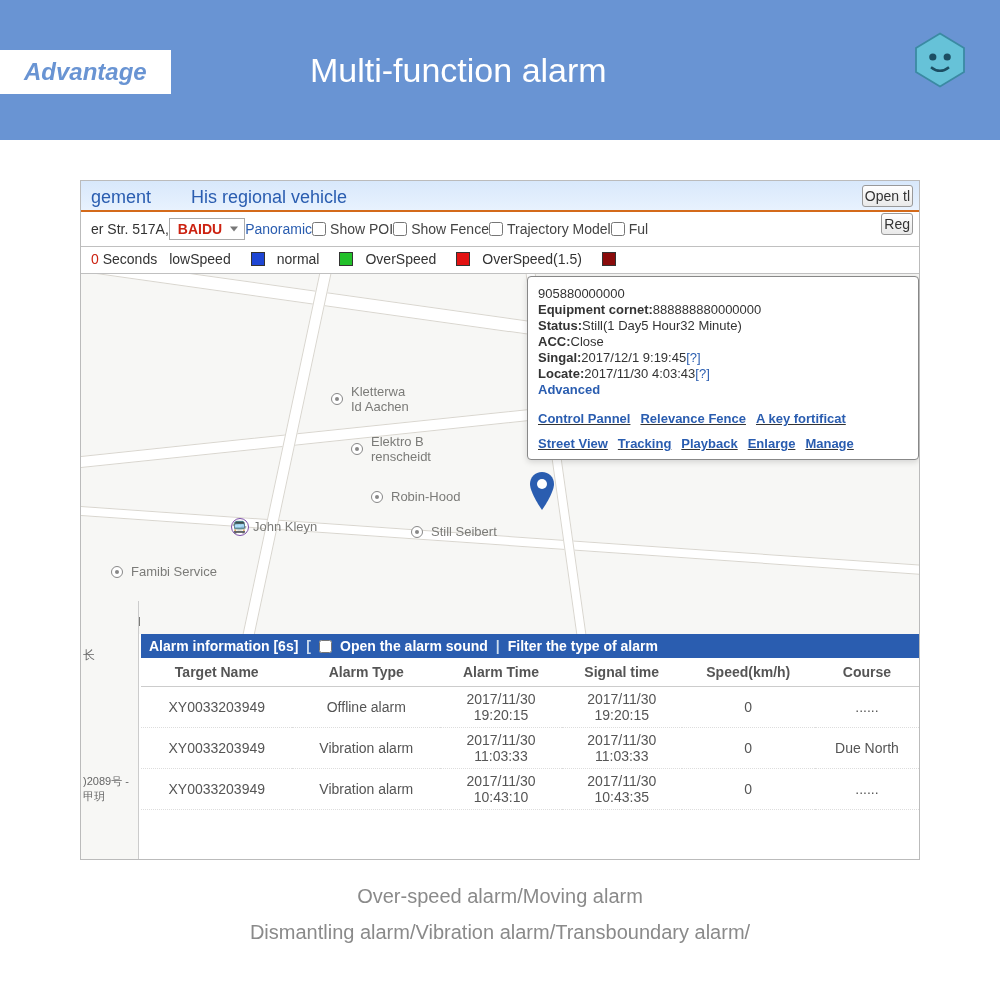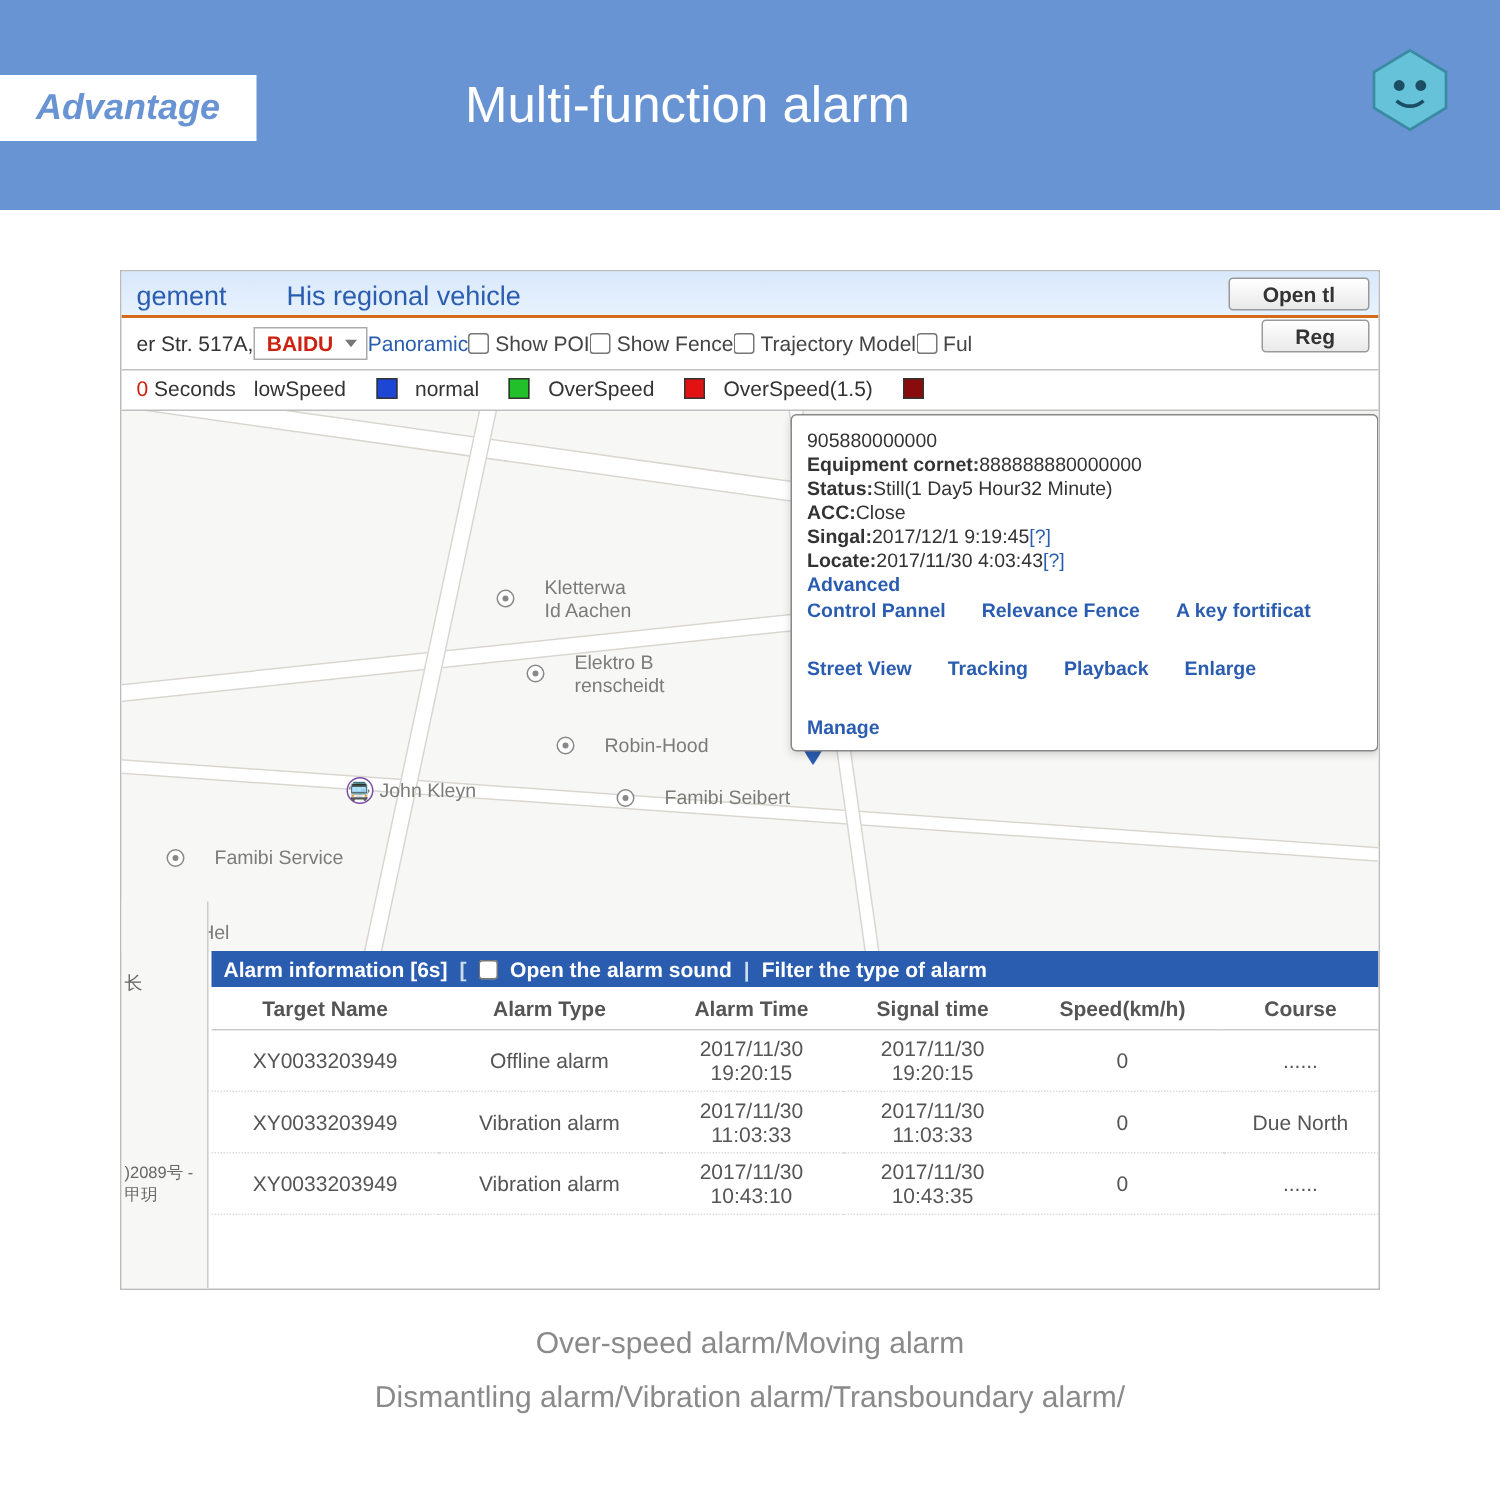--- a/index.html
+++ b/index.html
@@ -23,42 +23,42 @@
   .dd::after { content:''; position:absolute; right:6px; top:50%; transform:translateY(-50%); border-left:4px solid transparent; border-right:4px solid transparent; border-top:5px solid #777; }
   .panoramic { color: #2a5db0; }
   .chk { display: inline-flex; align-items: center; gap: 4px; color: #444; }
   .chk input { width: 14px; height: 14px; }
 
   .legendbar { display:flex; align-items:center; gap:12px; padding: 4px 10px 6px 10px; border-bottom: 1px solid #c0c0c0; white-space: nowrap; }
   .legendbar .secs { color: #c21; }
   .legend-item { display:inline-flex; align-items:center; gap:20px; color:#333; }
   .swatch { width:14px; height:14px; border:1px solid #333; display:inline-block; }
   .sw-blue{background:#1e46d4;} .sw-green{background:#22c02a;} .sw-red{background:#e21212;} .sw-dred{background:#8a0b0b;}
-  .btn { border:1px solid #999; background: linear-gradient(#fff,#e9e9e9); padding: 2px 22px; border-radius:3px; cursor:pointer;font-weight:bold; }
+  .btn { border:1px solid #999; background: linear-gradient(#fff,#e9e9e9); padding: 2px 2px; border-radius:3px; cursor:pointer; }
 
   .maparea { position: relative; height: 360px; background: #f7f7f5; overflow:hidden; }
   .road { position:absolute; background:#fff; border:1px solid #d9d6cf; }
   .r1 { left:-50px; top:40px; width:900px; height:14px; transform:rotate(8deg);}
   .r2 { left:-50px; top:140px; width:900px; height:12px; transform:rotate(-6deg);}
   .r3 { left:-50px; top:260px; width:900px; height:10px; transform:rotate(4deg);}
   .r4 { left:200px; top:-20px; width:12px; height:400px; transform:rotate(12deg);}
   .r5 { left:470px; top:-20px; width:10px; height:400px; transform:rotate(-8deg);}
-  .poi { position:absolute; color:#7b7b78; font-size:13px; display:flex; align-items:center; gap:20px; }
+  .poi { position:absolute; color:#7b7b78; font-size:13px; display:flex; align-items:center; gap:8px; }
   .poi-dot { width:12px; height:12px; border:1px solid #888; border-radius:50%; background:#fff; display:inline-flex; align-items:center; justify-content:center; }
   .poi-dot::after{ content:''; width:4px; height:4px; background:#888; border-radius:50%; }
   .bus { position:absolute; width:18px; height:18px; border:1px solid #7a4da8; border-radius:50%; background:#fff; color:#7a4da8; font-size:12px; text-align:center; line-height:16px; }
   .pin { position:absolute; left:448px; top:198px; }
   .pin svg{ width:26px; height:38px; }
 
   .tooltip { position:absolute; right:0; top:2px; width:392px; background:#fff; border:1px solid #888; border-radius:4px; padding:8px 10px; font-size:13px; color:#333; box-shadow:0 2px 6px rgba(0,0,0,.15); }
   .tooltip .line { margin:1px 0; }
   .tooltip b { font-weight:bold; }
   .tooltip .lk { color:#2a5db0; font-weight:bold; cursor:pointer; }
   .tooltip .qm { color:#2a5db0; }
-  .tooltip .links { display:flex; flex-wrap:wrap; gap:24px; margin-top:2px; }
+  .tooltip .links { display:flex; flex-wrap:wrap; gap:10px; margin-top:14px;text-decoration:underline; }
   .top-right-btns { position:absolute; right:6px; top:4px; display:flex; flex-direction:column; gap:6px; align-items:flex-end; }
 
   .alarm-header { background:#2a5db0; color:#fff; font-weight:bold; font-size:14px; padding:4px 8px; display:flex; align-items:center; gap:8px; margin-left:60px; }
   .alarm-header .sep { color:#cde; }
   .alarm-header input { width:13px; height:13px; }
   .alarm-table-wrap { margin-left:60px; }
   table.alarm { width:100%; border-collapse: collapse; font-size:14px; color:#555; }
   table.alarm th { font-weight:bold; color:#555; padding:6px 4px; border-bottom:1px solid #ccc; text-align:center; }
   table.alarm td { padding:4px 4px; border-bottom:1px dotted #ddd; text-align:center; }
   .left-strip { position:absolute; left:0; top:420px; bottom:0; width:58px; background:#f7f7f5; border-right:1px solid #ccc; font-size:12px; color:#666; padding:6px 2px; overflow:hidden; }
@@ -166,21 +166,21 @@
     <div class="poi" style="left:150px; top:245px;">
         <span class="bus">🚍</span>
         <span style="margin-left:22px;">John Kleyn</span>
       </div>
     <div class="poi" style="left:30px; top:290px;">
         <span class="poi-dot"></span>
         <span>Famibi Service</span>
       </div>
     <div class="poi" style="left:330px; top:250px;">
         <span class="poi-dot"></span>
-        <span>Famibi Seibert</span>
+        <span>Still Seibert</span>
       </div>
     <div class="poi" style="left:6px; top:340px;">
         <span class="poi-dot"></span>
         <span>L. Hel</span>
       </div>
 
     <div class="pin">
       <svg viewBox="0 0 26 38">
           <path d="M13 0C6 0 1 5 1 12c0 9 12 26 12 26s12-17 12-26C25 5 20 0 13 0z" fill="#2a5db0"></path>
           <circle cx="13" cy="12" r="5" fill="#fff"></circle>

